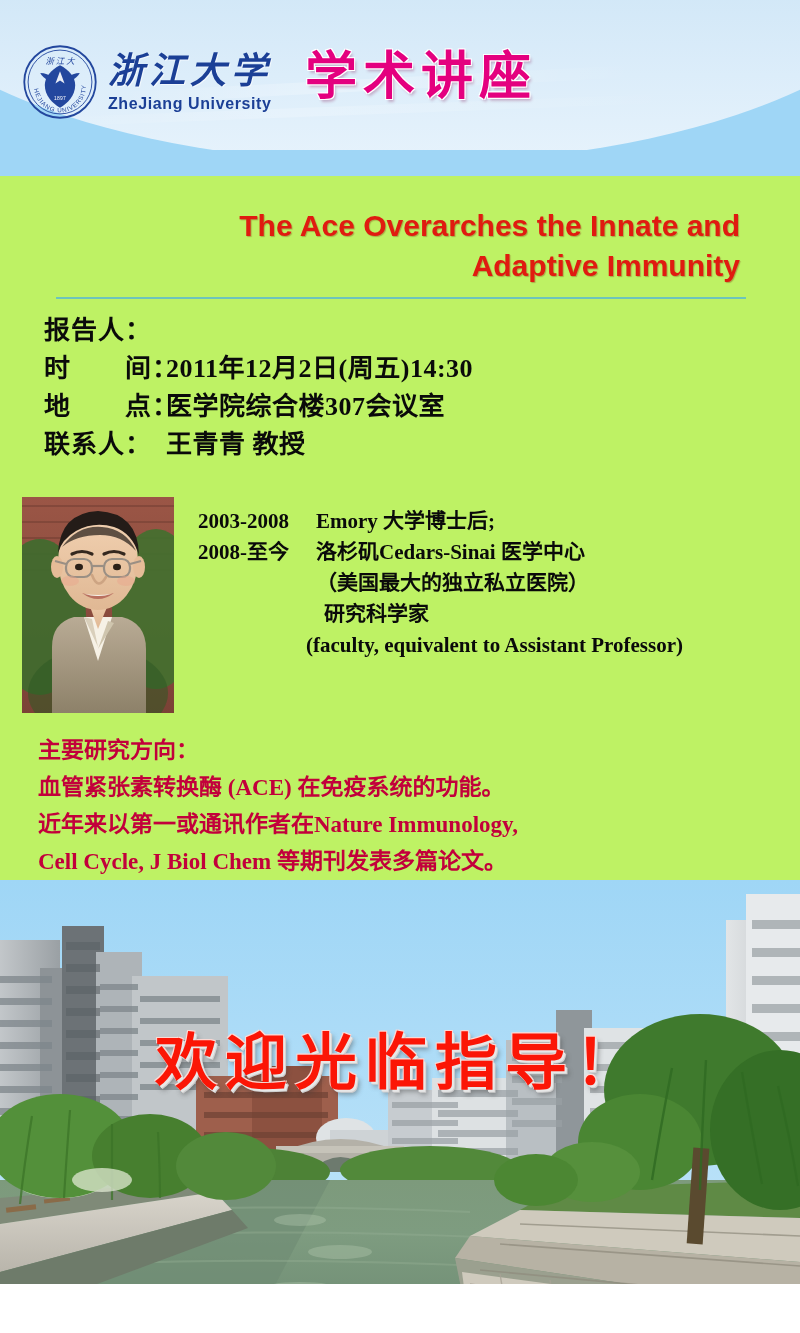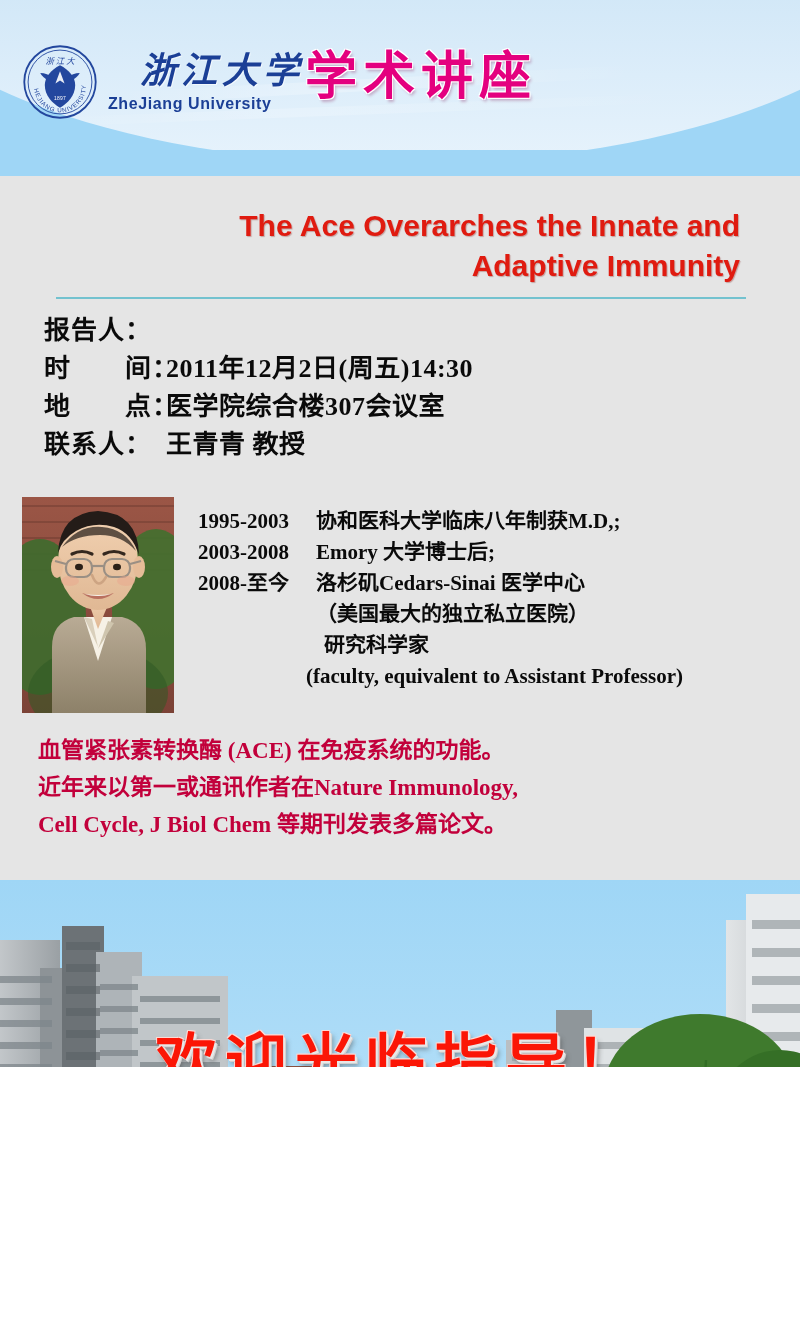--- a/index.html
+++ b/index.html
@@ -4,23 +4,23 @@
 <title>Academic Lecture Poster</title>
 <style>
   html, body {
     margin: 0;
     padding: 0;
     background: #ffffff;
   }
   .poster {
     position: relative;
     width: 800px;
-    height: 1067px;
+    height: 1284px;
     overflow: hidden;
-    background: #e5e5e5;
+    background: #bef264;
     font-family: "Liberation Serif", "DejaVu Serif", serif;
     -webkit-font-smoothing: antialiased;
   }
 
   
   .header {
     position: absolute;
     left: 0; top: 0;
     width: 800px;
     height: 176px;
@@ -143,21 +143,20 @@
   .logo-seal { width: 76px; height: 76px; display: block; }
   .logo-words { display: flex; flex-direction: column; line-height: 1; }
   .logo-cn {
     font-family: "Liberation Serif", "DejaVu Serif", serif;
     font-size: 36px;
     font-weight: 700;
     color: #1b3f96;
     letter-spacing: 5px;
     font-style: italic;
     text-shadow: 1px 1px 0 rgba(255,255,255,.6);
-    margin-left: 32px;
   }
   .logo-en {
     font-family: "Liberation Sans", "DejaVu Sans", sans-serif;
     font-size: 16px;
     font-weight: 700;
     color: #1b3f96;
     letter-spacing: .6px;
     margin-top: 7px;
   }
 
@@ -439,37 +438,34 @@
       <path d="M70 78 Q76 94 84 80" stroke="#cda483" stroke-width="2.6" fill="none" stroke-linecap="round"></path>
       <path d="M60 96 Q76 108 92 96 Q76 102 60 96 Z" fill="#b9705f"></path>
       <path d="M62 97 Q76 101 90 97 Q76 99 62 97 Z" fill="#f6f2ec"></path>
       <ellipse cx="48" cy="84" rx="9" ry="5" fill="#e8a58c" opacity=".45"></ellipse>
       <ellipse cx="104" cy="84" rx="9" ry="5" fill="#e8a58c" opacity=".45"></ellipse>
     </svg>
   </div>
 
   <div class="bio">
     <div class="bio-row">
-      <span class="bio-year">1995-2003</span>
-      <span class="bio-text">协和医科大学临床八年制获M.D,;</span>
-    </div>
-    <div class="bio-row">
       <span class="bio-year">2003-2008</span>
       <span class="bio-text">Emory 大学博士后;</span>
     </div>
     <div class="bio-row">
       <span class="bio-year">2008-至今</span>
       <span class="bio-text">洛杉矶Cedars-Sinai 医学中心</span>
     </div>
     <div class="bio-indent-1">（美国最大的独立私立医院）</div>
     <div class="bio-indent-2">研究科学家</div>
     <div class="bio-indent-3">(faculty, equivalent to Assistant Professor)</div>
   </div>
 
   <div class="research">
+    <div>主要研究方向：</div>
     <div>血管紧张素转换酶 (ACE) 在免疫系统的功能。</div>
     <div>近年来以第一或通讯作者在Nature Immunology,</div>
     <div>Cell Cycle, J Biol Chem 等期刊发表多篇论文。</div>
   </div>
 
   <div class="campus">
     <svg viewBox="0 0 800 453">
       <defs>
         <linearGradient id="skyG" x1="0" y1="0" x2="0" y2="1">
           <stop offset="0" stop-color="#9fd6f6"></stop>

